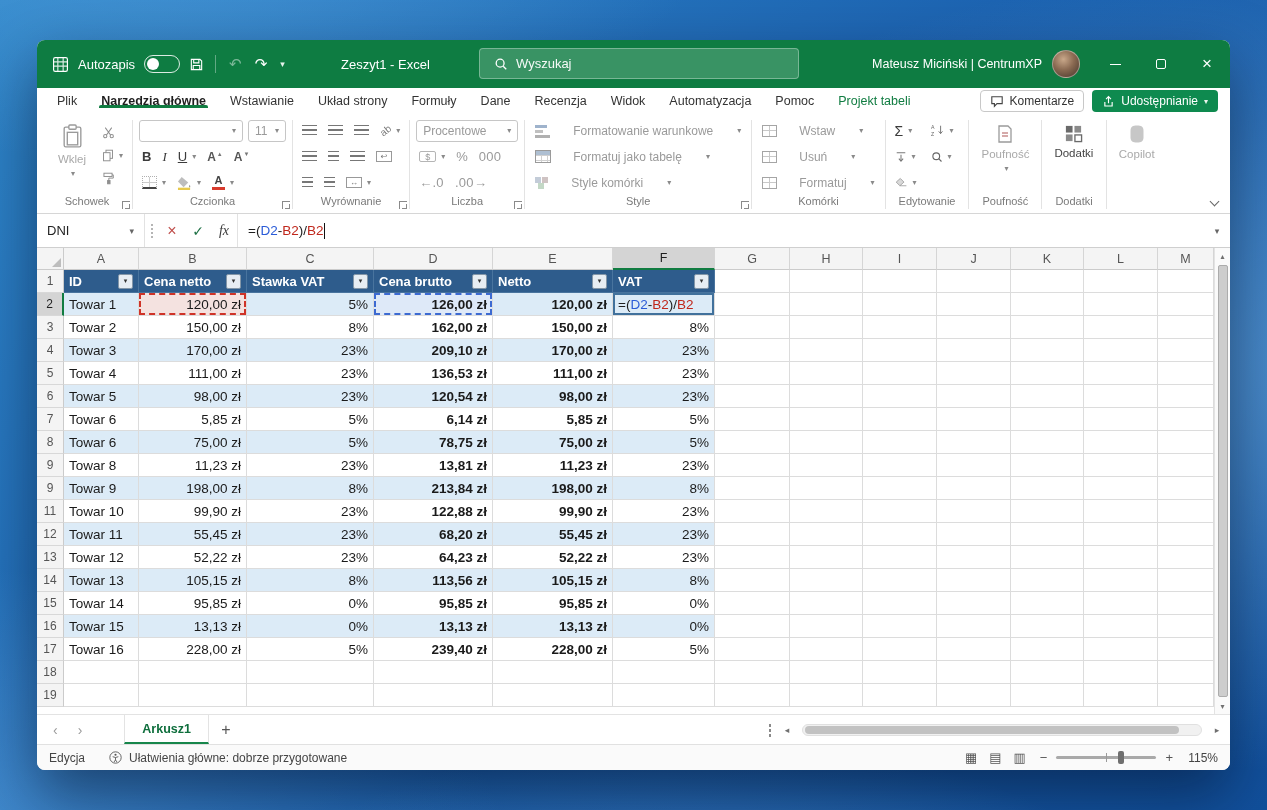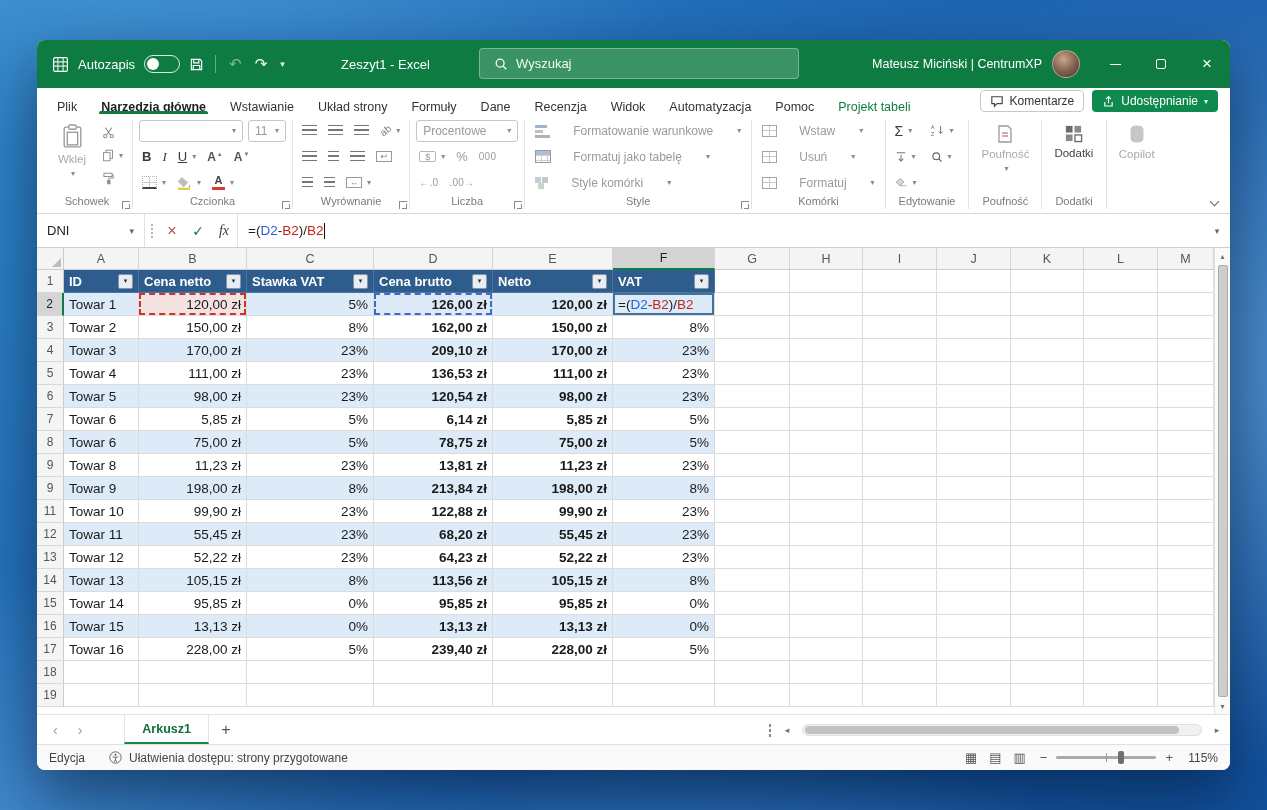--- a/index.html
+++ b/index.html
@@ -32,21 +32,21 @@
 .tb-right{margin-left:auto;display:flex;align-items:center;height:100%}
 .tb-user{font-size:12.5px;margin-right:10px;white-space:nowrap}
 .avatar{width:28px;height:28px;border-radius:50%;margin-right:12px;
   background:radial-gradient(circle at 40% 32%,#c9a88a 0%,#8a6a52 45%,#42332a 100%);border:1px solid rgba(255,255,255,.4)}
 .winbtn{width:46px;height:100%;display:flex;align-items:center;justify-content:center;font-size:17px;color:#fff}
 .min-glyph{width:11px;height:1px;background:#fff;display:block}
 .max-glyph{width:10px;height:10px;border:1px solid #fff;border-radius:2px;display:block}
 
 
 .tabs-row{flex:0 0 26px;background:#fff;display:flex;align-items:stretch;padding-left:8px}
-.rtab-list{display:flex;align-items:flex-end}
+.rtab-list{display:flex;align-items:center}
 .rtab{padding:0 12px;font-size:12.5px;color:#333;display:flex;align-items:center;position:relative;white-space:nowrap}
 .rtab.active{font-weight:700;color:#1f1f1f}
 .rtab.active::after{content:"";position:absolute;left:10px;right:10px;bottom:0;height:3px;background:#107C41;border-radius:2px 2px 0 0}
 .rtab.contextual{color:#107C41}
 .tabs-right{margin-left:auto;display:flex;align-items:center;gap:8px;padding-right:12px}
 .comments-btn{height:22px;border:1px solid #c8c8c8;border-radius:4px;background:#fff;display:flex;align-items:center;gap:6px;
   padding:0 9px;font-size:12px;color:#333}
 .share-btn{height:22px;border-radius:4px;background:#0E8A4F;display:flex;align-items:center;gap:6px;padding:0 10px;font-size:12px;color:#fff}
 .dd-w{font-size:8px;color:#eaf5ee}
 
@@ -75,21 +75,21 @@
 .bord{width:15px;height:13px;border:1px dotted #b0b0b0;border-bottom:2px solid #444;
   background:linear-gradient(#ccc,#ccc) center/100% 1px no-repeat,linear-gradient(#ccc,#ccc) center/1px 100% no-repeat}
 .fcolor{display:flex;flex-direction:column;align-items:center;line-height:1;font-size:11px;font-weight:700;color:#444}
 .fcolor .bar{width:13px;height:3px;background:#D83B2D;margin-top:1px}
 .al{width:15px;height:11px;background:repeating-linear-gradient(to bottom,#777 0 1.4px,transparent 1.4px 4.3px)}
 .al.short{width:11px}
 .orient{font-size:10px;color:#777;transform:rotate(-38deg);display:inline-block}
 .mergebox{width:16px;height:11px;border:1px solid #999;display:flex;align-items:center;justify-content:center;font-size:8px;color:#777}
 .money{width:17px;height:11px;border:1px solid #b5b5b5;border-radius:2px;display:flex;align-items:center;justify-content:center;font-size:9px;color:#9a9a9a}
 .gtxt{color:#9a9a9a}
-.smalltxt{font-size:10px;color:#9a9a9a;letter-spacing:.3px}
+.smalltxt{font-size:13px;color:#9a9a9a;letter-spacing:.3px}
 .stylebtn{height:23px;display:flex;align-items:center;gap:22px;font-size:12px;color:#9a9a9a;padding:0 4px;white-space:nowrap}
 .cf-icon{width:16px;height:14px;background:
   linear-gradient(#9fb3cc,#9fb3cc) 0 1px/12px 3px no-repeat,
   linear-gradient(#c0c0c0,#c0c0c0) 0 6px/8px 3px no-repeat,
   linear-gradient(#b0b0b0,#b0b0b0) 0 11px/15px 3px no-repeat}
 .fat-icon{width:16px;height:13px;border:1px solid #9a9a9a;background:
   linear-gradient(#aebfd2,#aebfd2) 0 0/100% 4px no-repeat,
   repeating-linear-gradient(to bottom,transparent 0 4px,#d0d0d0 4px 5px),
   repeating-linear-gradient(to right,transparent 0 5px,#d0d0d0 5px 6px)}
 .cs-icon{width:6px;height:6px;background:#c3ccd8;box-shadow:7px 0 0 #cfc3c3,3px 6px 0 #c3d8c6;margin:0 8px 6px 0}
@@ -1020,21 +1020,21 @@
   <div class="statusbar">
     <span>Edycja</span>
     <span class="acc">
       <span class="i">
         <svg width="13" height="13" viewBox="0 0 16 16" fill="none" stroke="#555" stroke-width="1.1">
           <circle cx="8" cy="8" r="7"></circle>
             <circle cx="8" cy="4.6" r="1.3" fill="#555" stroke="none"></circle>
           <path d="M4.5 7l3.5 1 3.5-1M8 8v3l-1.8 2.5M8 11l1.8 2.5"></path>
         </svg>
       </span>
-      <span>Ułatwienia dostępu: strony przygotowane</span>
+      <span>Ułatwienia główne: dobrze przygotowane</span>
     </span>
     <span class="st-right">
       <span class="viewicons">
         <span>▦</span>
         <span>▤</span>
         <span>▥</span>
       </span>
       <span class="zoomctl">
         <span class="zoom-glyph">−</span>
         <span class="zoom-track">

